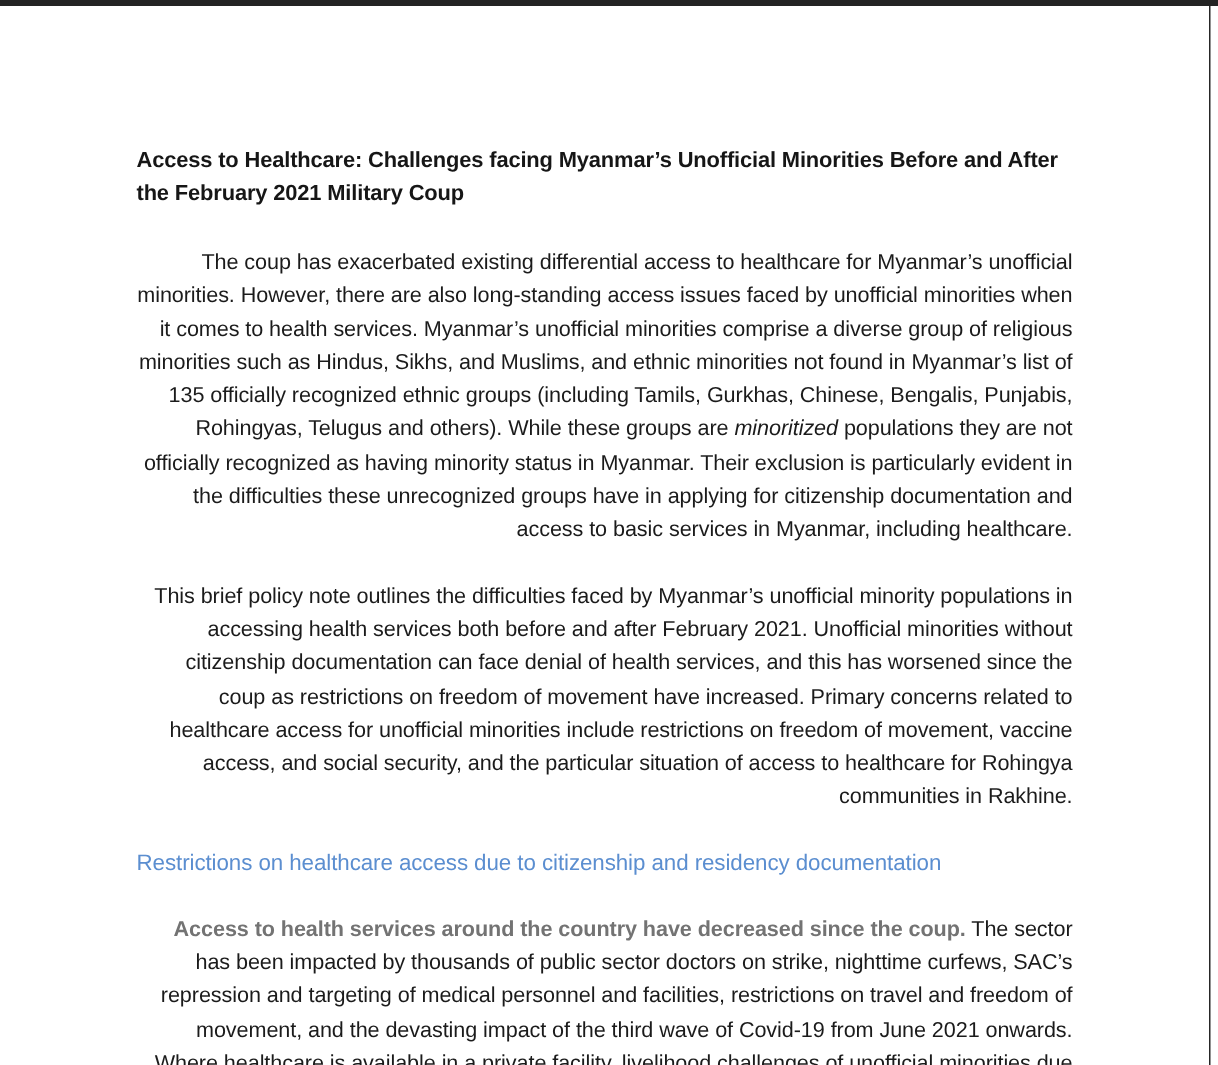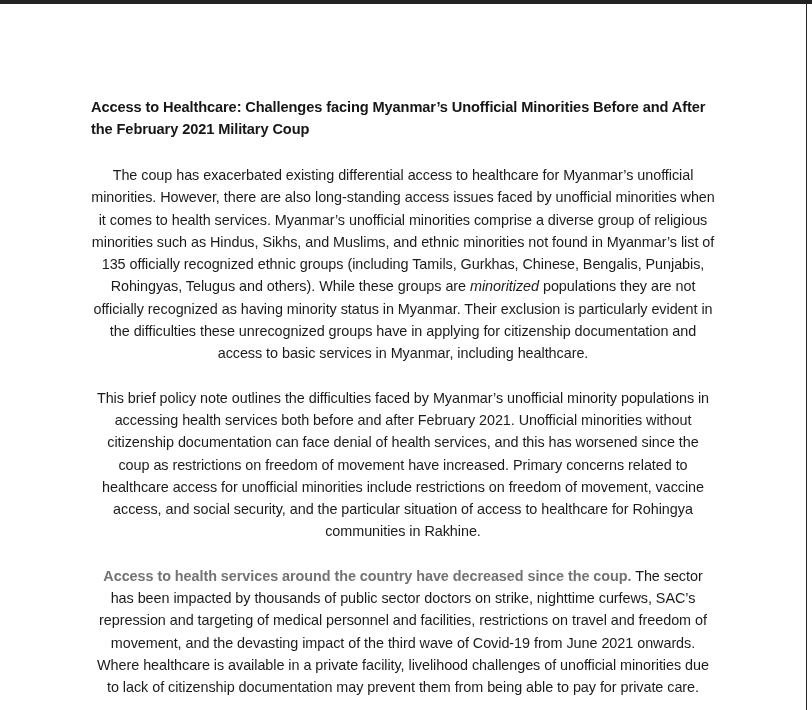--- a/index.html
+++ b/index.html
@@ -58,21 +58,21 @@
     margin: 0 0 24px 0;
     max-width: 623px;
   }
   p.body-para {
     font-size: 14.4px;
     color: #1b1b1b;
     line-height: 22.3px;
     margin: 16px 0 22px 0;
     letter-spacing: -0.05px;
     max-width: 624px;
-    text-align: center;
+    text-align: right;
   }
   p.body-para:last-child {
     margin-bottom: 0;
   }
   .heading2 {
     font-size: 14.9px;
     font-weight: normal;
     color: #5b8ed0;
     line-height: 22px;
     margin: 0 0 22px 0;
@@ -95,17 +95,18 @@
   <div class="right-rule"></div>
 
   <div class="content">
 
     <h1 class="doc-title">Access to Healthcare: Challenges facing Myanmar’s Unofficial Minorities Before and After the February 2021 Military Coup</h1>
 
     <p class="body-para"><span>The coup has exacerbated existing differential access to healthcare for Myanmar’s unofficial minorities. However, there are also long-standing access issues faced by unofficial minorities when it comes to health services. Myanmar’s unofficial minorities comprise a diverse group of religious minorities such as Hindus, Sikhs, and Muslims, and ethnic minorities not found in Myanmar’s list of 135 officially recognized ethnic groups (including Tamils, Gurkhas, Chinese, Bengalis, Punjabis, Rohingyas, Telugus and others). While these groups are </span><span class="ital">minoritized</span><span> populations they are not officially recognized as having minority status in Myanmar. Their exclusion is particularly evident in the difficulties these unrecognized groups have in applying for citizenship documentation and access to basic services in Myanmar, including healthcare.</span></p>
 
     <p class="body-para">This brief policy note outlines the difficulties faced by Myanmar’s unofficial minority populations in accessing health services both before and after February 2021. Unofficial minorities without citizenship documentation can face denial of health services, and this has worsened since the coup as restrictions on freedom of movement have increased. Primary concerns related to healthcare access for unofficial minorities include restrictions on freedom of movement, vaccine access, and social security, and the particular situation of access to healthcare for Rohingya communities in Rakhine.</p>
 
+    <h2 class="heading2">Restrictions on healthcare access due to citizenship and residency documentation</h2>
 
     <p class="body-para"><span class="lead-in">Access to health services around the country have decreased since the coup.</span><span> The sector has been impacted by thousands of public sector doctors on strike, nighttime curfews, SAC’s repression and targeting of medical personnel and facilities, restrictions on travel and freedom of movement, and the devasting impact of the third wave of Covid-19 from June 2021 onwards. Where healthcare is available in a private facility, livelihood challenges of unofficial minorities due to lack of citizenship documentation may prevent them from being able to pay for private care.</span></p>
 
   </div>
 </div>
 
 </body></html>

